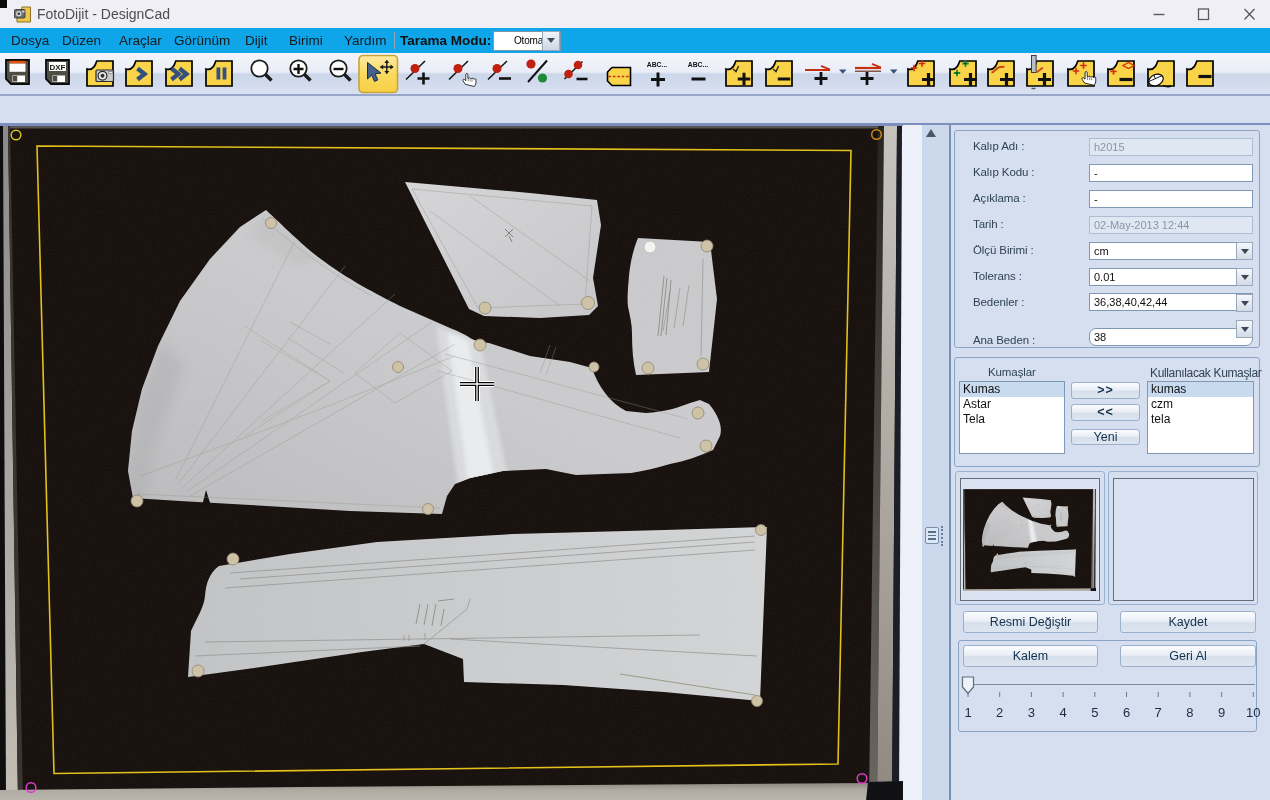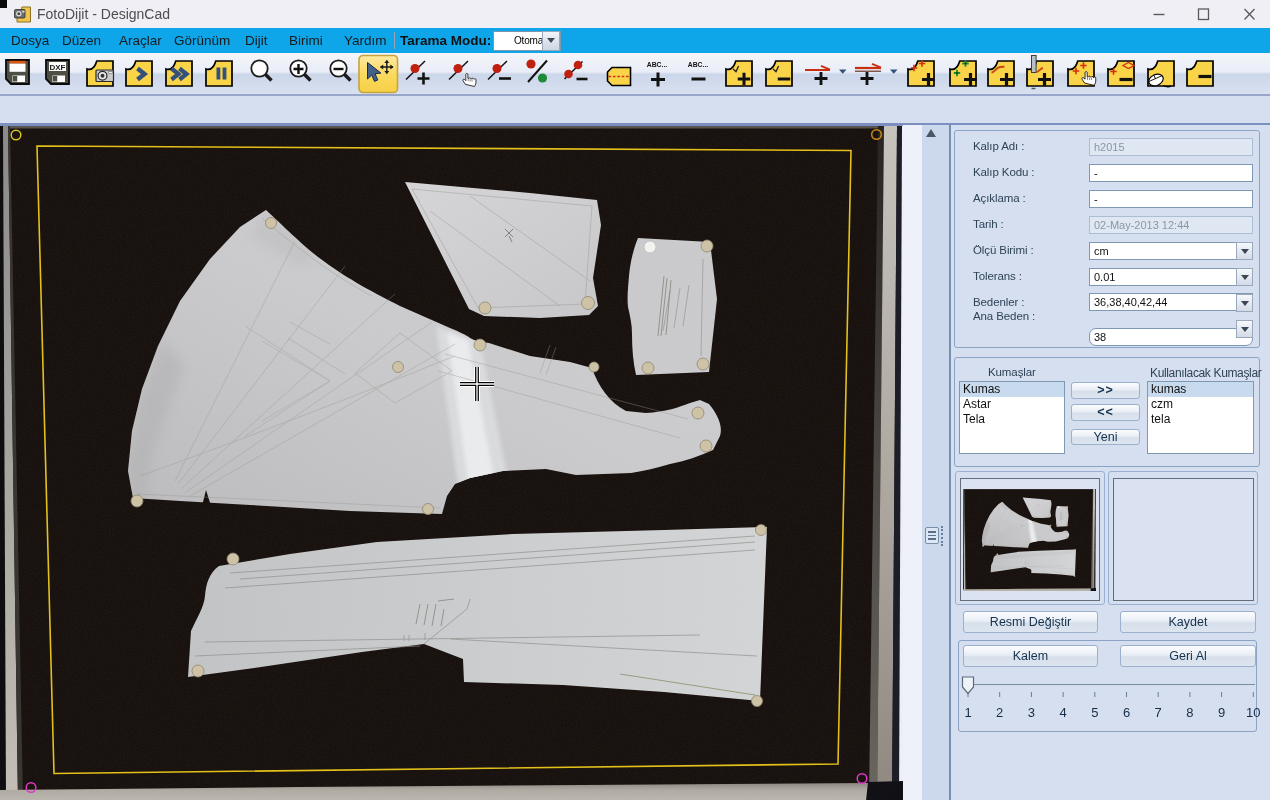--- a/index.html
+++ b/index.html
@@ -471,21 +471,21 @@
 <div class="inp dis" style="left:1089px;top:216px;width:158px;">02-May-2013 12:44</div>
 <div class="lbl" style="left:973px;top:244px;">Ölçü Birimi :</div>
 <div class="inp ena" style="left:1089px;top:242px;width:158px;">cm</div>
 <div class="cmbbtn" style="left:1236px;top:242px;height:16px;"></div>
 <div class="lbl" style="left:973px;top:270px;">Tolerans :</div>
 <div class="inp ena" style="left:1089px;top:268px;width:158px;">0.01</div>
 <div class="cmbbtn" style="left:1236px;top:268px;height:16px;"></div>
 <div class="lbl" style="left:973px;top:296px;">Bedenler :</div>
 <div class="inp ena" style="left:1089px;top:293px;width:158px;">36,38,40,42,44</div>
 <div class="cmbbtn" style="left:1236px;top:294px;height:16px;"></div>
-<div class="lbl" style="left:973px;top:310px;">Ana Beden :</div>
+<div class="lbl" style="left:973px;top:334px;">Ana Beden :</div>
 <div class="inp ena" style="left:1089px;top:328px;width:158px;border-radius:7px;">38</div>
 <div class="cmbbtn" style="left:1236px;top:320px;height:16px;"></div>
 <div class="grp" style="left:954px;top:357px;width:304px;height:108px;"></div>
 <div class="lbl" style="left:988px;top:366px;">Kumaşlar</div>
 <div class="lbl" style="left:1150px;top:366px;font-size:12px;letter-spacing:-0.35px;">Kullanılacak Kumaşlar</div>
 <div class="lst" style="left:959px;top:381px;width:104px;height:71px;">
 <div class="row sel">Kumas</div>
       <div class="row">Astar</div>
       <div class="row">Tela</div>
     </div>

